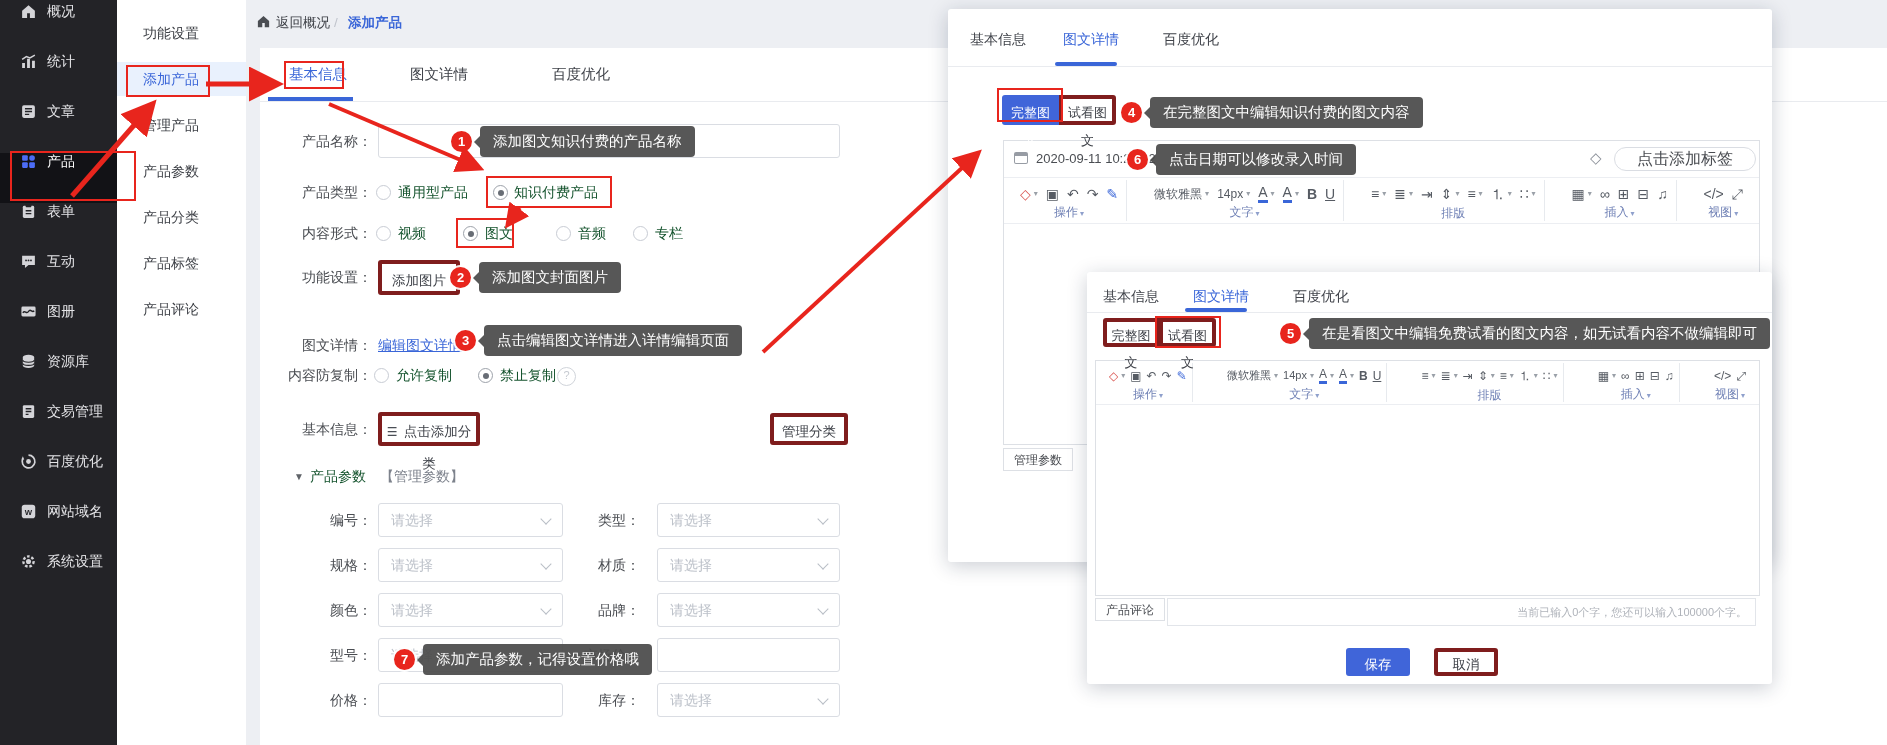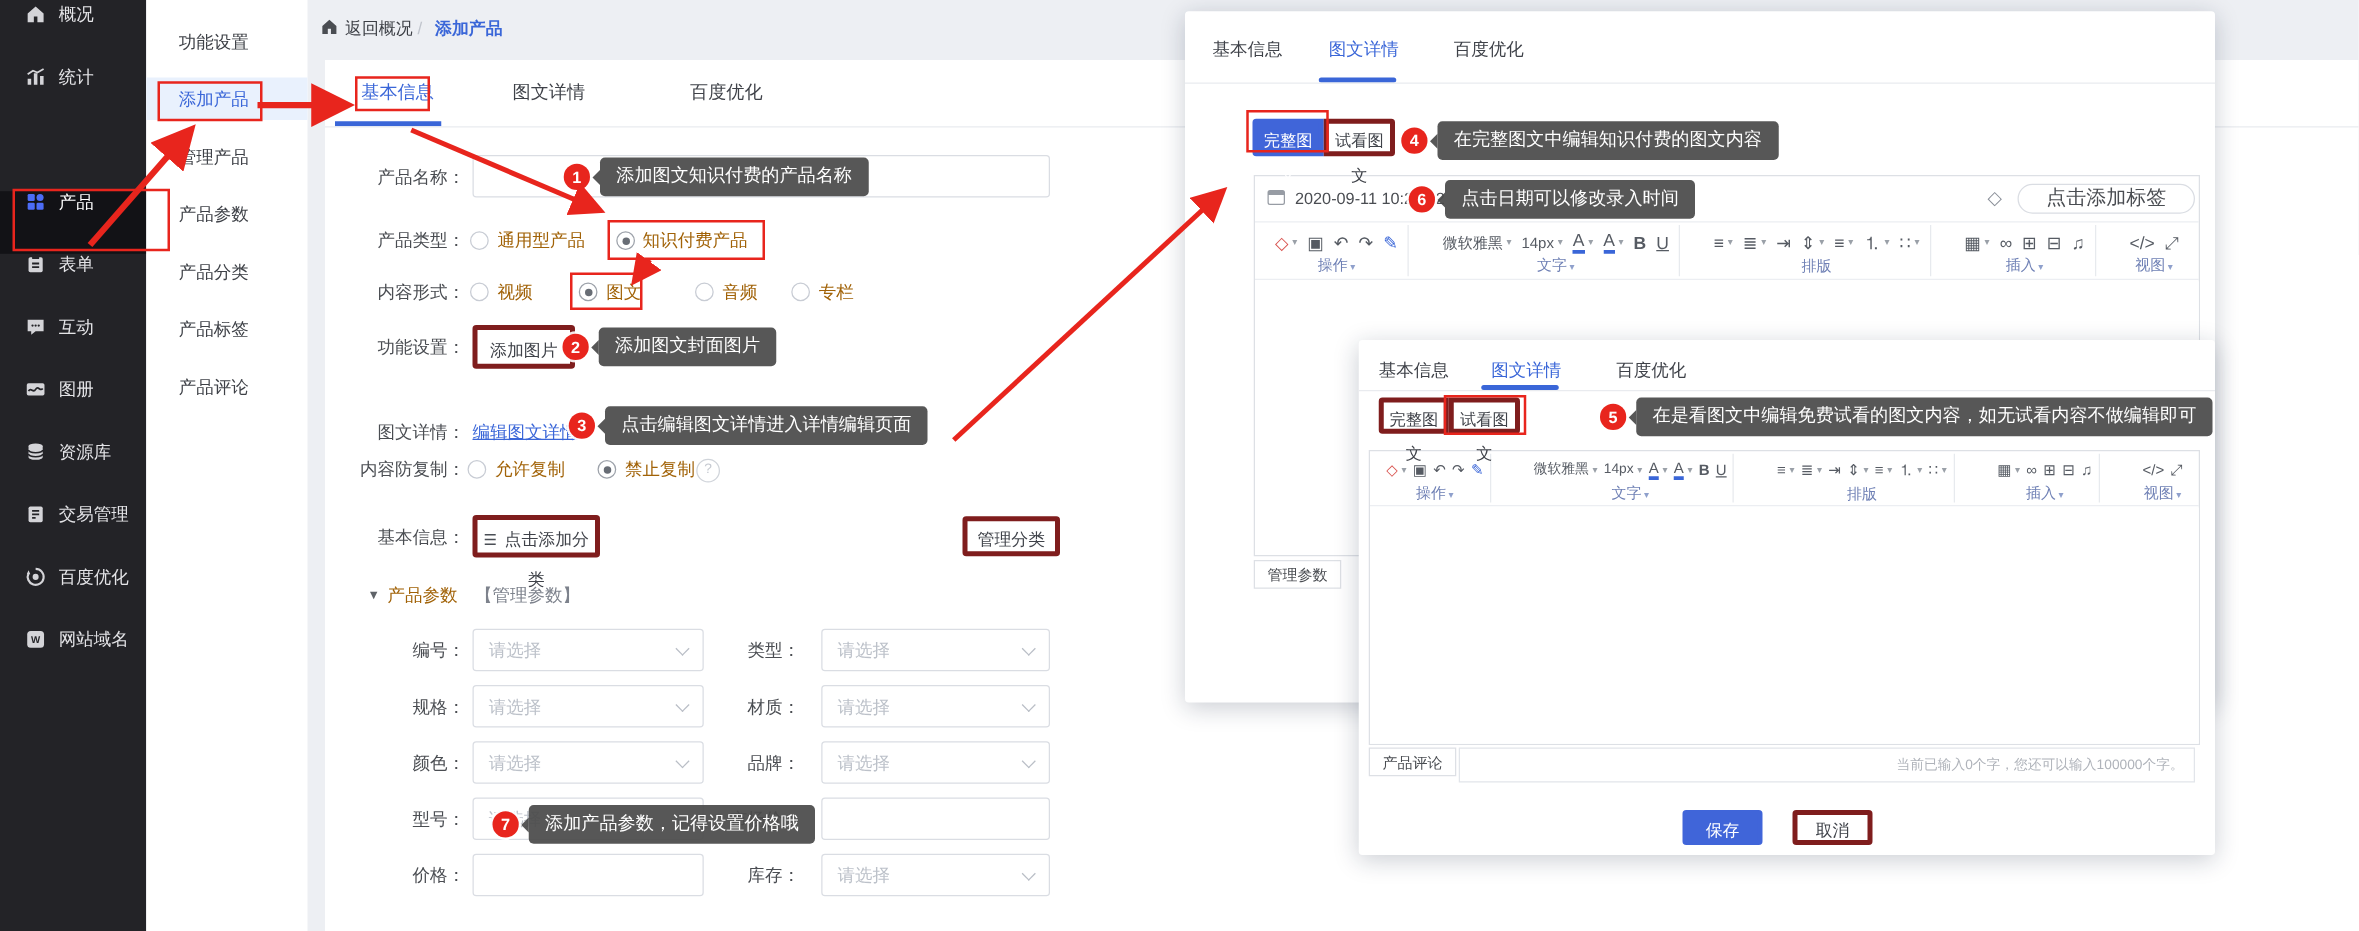--- a/index.html
+++ b/index.html
@@ -32,21 +32,21 @@
   .flabel{position:absolute;font-size:14px;color:#4a4d52;text-align:right;height:17px;line-height:17px;z-index:2}
   .inp,.sel{position:absolute;height:34px;border:1px solid #dadde3;border-radius:3px;background:#fff;
             box-sizing:border-box;z-index:2}
   .sel .ph{position:absolute;left:12px;top:8px;font-size:14px;color:#bcc1c9}
   .chev{position:absolute;right:12px;top:11px;width:7px;height:7px;border-right:1.5px solid #b9bec6;
         border-bottom:1.5px solid #b9bec6;transform:rotate(45deg)}
   .radio{position:absolute;width:15px;height:15px;border:1px solid #c8ccd4;border-radius:50%;background:#fff;
          box-sizing:border-box;z-index:2;cursor:pointer}
   .radio.sel2{border-color:#9da2aa}
   .radio.sel2::after{content:"";position:absolute;left:3.5px;top:3.5px;width:6px;height:6px;border-radius:50%;background:#686d75}
-  .rlabel{position:absolute;font-size:14px;color:#a16207;height:17px;line-height:17px;z-index:2}
+  .rlabel{position:absolute;font-size:14px;color:#14532d;height:17px;line-height:17px;z-index:2}
   .btn{position:absolute;box-sizing:border-box;border:4px solid #7f1d1d;border-radius:3px;background:#fff;
        font-size:13.5px;color:#3f4249;text-align:center;cursor:pointer;z-index:2}
   .btn.primary{background:#4065d9;border-color:#4065d9;color:#fff}
   .linky{position:absolute;font-size:14px;color:#3a66d8;text-decoration:underline;height:17px;line-height:17px;z-index:2;cursor:pointer}
   .helpc{position:absolute;width:17px;height:17px;border:1px solid #d0d4da;border-radius:50%;color:#c6cad1;
          font-size:11px;line-height:15px;text-align:center;z-index:2}
   
   .panel{position:absolute;background:#fff;border-radius:3px;box-shadow:0 4px 20px rgba(20,30,60,.22)}
   #panel1{left:948px;top:9px;width:824px;height:553px;z-index:10}
   #panel2{left:1087px;top:272px;width:685px;height:412px;z-index:20}
@@ -103,20 +103,29 @@
     </div>
     <div class="sb1-item" style="top: 53px;">
       <span class="sb1-ico">
         <svg viewBox="0 0 24 24">
           <path d="M3 21 V14 H7 V21 Z M10 21 V8 H14 V21 Z M17 21 V11 H21 V21 Z" fill="currentColor"></path>
           <path d="M3 9 L9 5 L14 7 L21 3" stroke="currentColor" stroke-width="2" fill="none"></path>
         </svg>
       </span>
       <span>统计</span>
     </div>
+    <div class="sb1-item" style="top: 103px;">
+      <span class="sb1-ico">
+        <svg viewBox="0 0 24 24">
+          <rect x="3" y="3" width="18" height="18" rx="2.5" fill="currentColor"></rect>
+          <path d="M7 8 H17 M7 12 H17 M7 16 H13" stroke="#232327" stroke-width="2"></path>
+        </svg>
+      </span>
+      <span>文章</span>
+    </div>
     <div class="sb1-item active" style="top: 153px;">
       <span class="sb1-ico">
         <svg viewBox="0 0 24 24">
           <rect x="3" y="3" width="8" height="8" rx="1.5" fill="currentColor"></rect>
           <rect x="13" y="3" width="8" height="8" rx="4" fill="currentColor"></rect>
           <rect x="3" y="13" width="8" height="8" rx="1.5" fill="currentColor"></rect>
           <rect x="13" y="13" width="8" height="8" rx="1.5" fill="currentColor"></rect>
         </svg>
       </span>
       <span>产品</span>
@@ -181,20 +190,29 @@
       <span>百度优化</span>
     </div>
     <div class="sb1-item" style="top: 503px;">
       <span class="sb1-ico">
         <svg viewBox="0 0 24 24">
           <rect x="2.5" y="2.5" width="19" height="19" rx="4" fill="currentColor"></rect>
           <text x="12" y="16.5" text-anchor="middle" font-size="11" font-weight="bold" fill="#232327">W</text>
         </svg>
       </span>
       <span>网站域名</span>
+    </div>
+    <div class="sb1-item" style="top: 553px;">
+      <span class="sb1-ico">
+        <svg viewBox="0 0 24 24">
+          <circle cx="12" cy="12" r="7.2" fill="none" stroke="currentColor" stroke-width="3.4" stroke-dasharray="3.6 2.6"></circle>
+          <circle cx="12" cy="12" r="3.6" fill="currentColor"></circle>
+        </svg>
+      </span>
+      <span>系统设置</span>
     </div>
   </div>
 <div id="sidebar2">
     <div class="sb2-item" style="top: 16px;">功能设置</div>
     <div class="sb2-item active" style="top: 62px;">添加产品</div>
     <div class="sb2-item" style="top: 108px;">管理产品</div>
     <div class="sb2-item" style="top: 154px;">产品参数</div>
     <div class="sb2-item" style="top: 200px;">产品分类</div>
     <div class="sb2-item" style="top: 246px;">产品标签</div>
     <div class="sb2-item" style="top: 292px;">产品评论</div>

